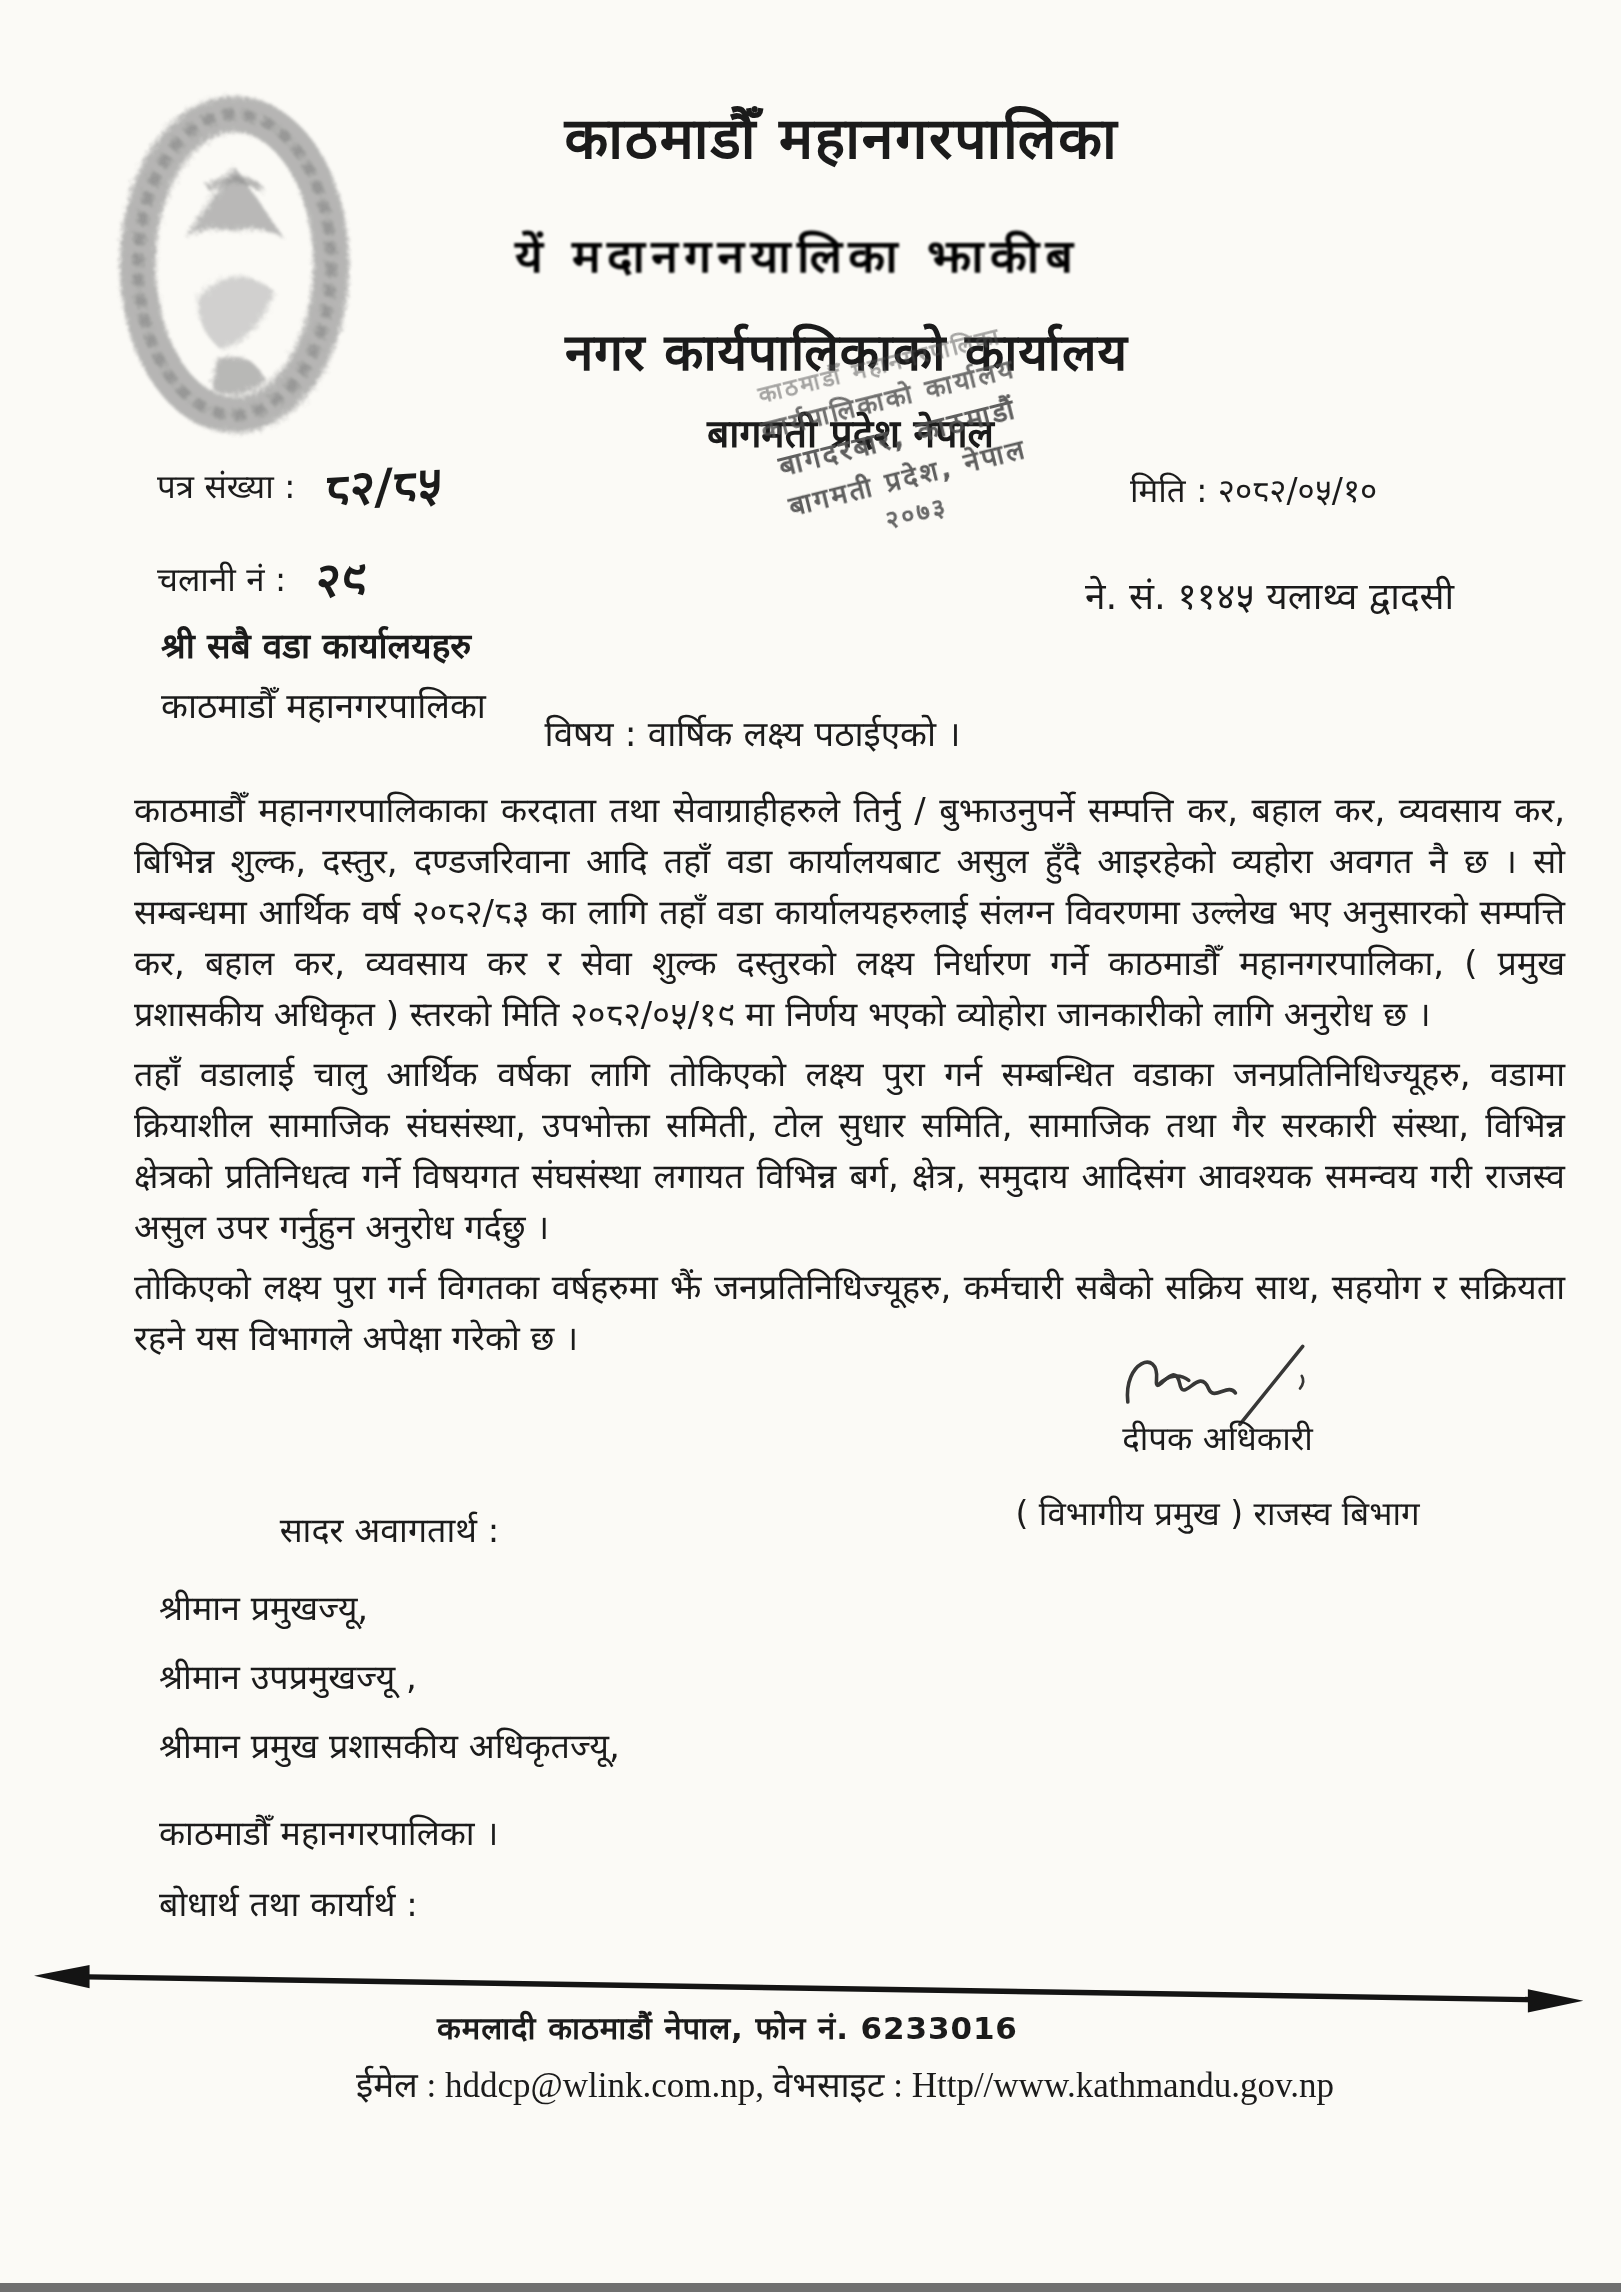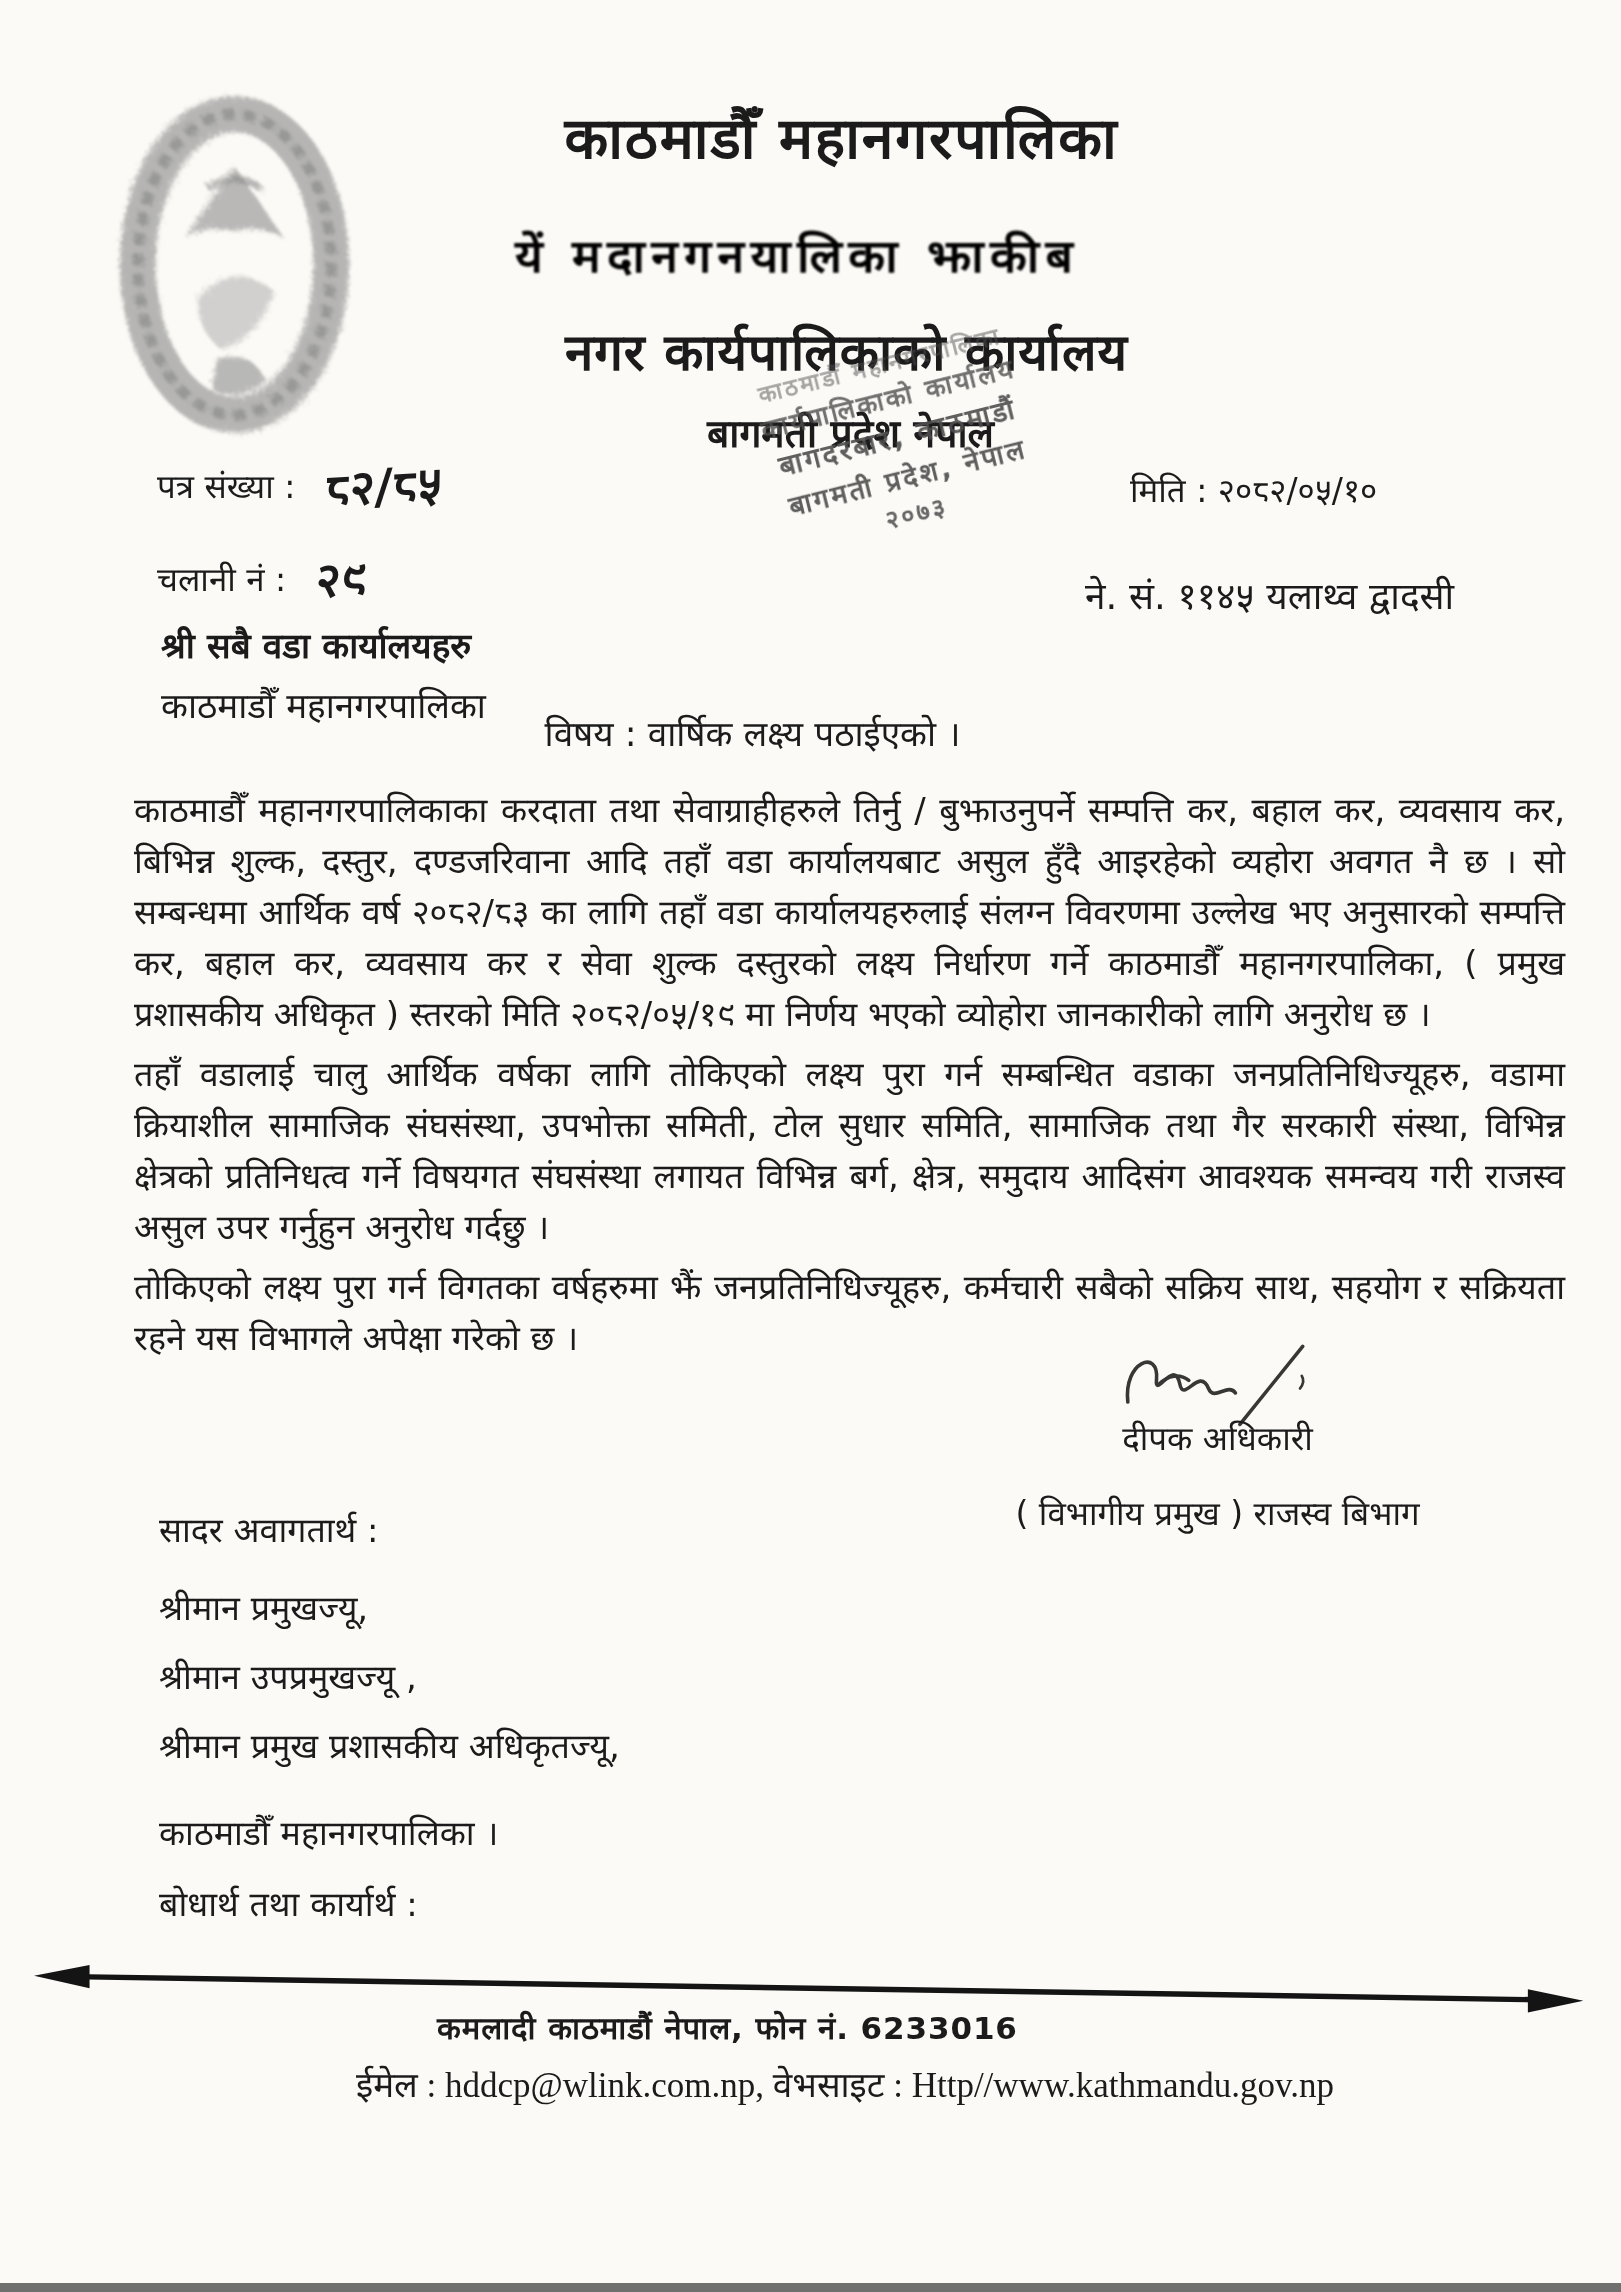--- a/index.html
+++ b/index.html
@@ -47,21 +47,21 @@
   .body-text p{margin:0 0 9px 0;}
 
   
   .sig-block{top:1339px;left:931px;width:573px;text-align:center;}
   .sig-scribble{height:99px;}
   .sig-name{font-size:33px;margin-top:-23px;}
   .sig-desig{font-size:33px;margin-top:30px;}
 
   
   .cc{top:1506px;left:159px;font-size:34px;}
-  .cc .cc-head{margin-bottom:32px;}
+  .cc .cc-head{margin-bottom:32px;text-align:center;}
   .cc .cc-line{margin-bottom:23px;}
   .cc .cc-org{margin-top:41px;}
   .cc .cc-action{margin-top:25px;}
   .note{top:1847px;left:157px;width:1411px;font-size:34px;line-height:52px;}
 
   
   .footer-arrow{top:1963px;left:0;width:1621px;height:63px;}
   .footer-line1{top:2006px;left:437px;font-size:31px;font-weight:700;letter-spacing:0.9px;}
   .footer-line2{top:2060px;left:356px;font-size:35px;font-family:"Liberation Serif","DejaVu Serif","DejaVu Sans",serif;}
 </style>

